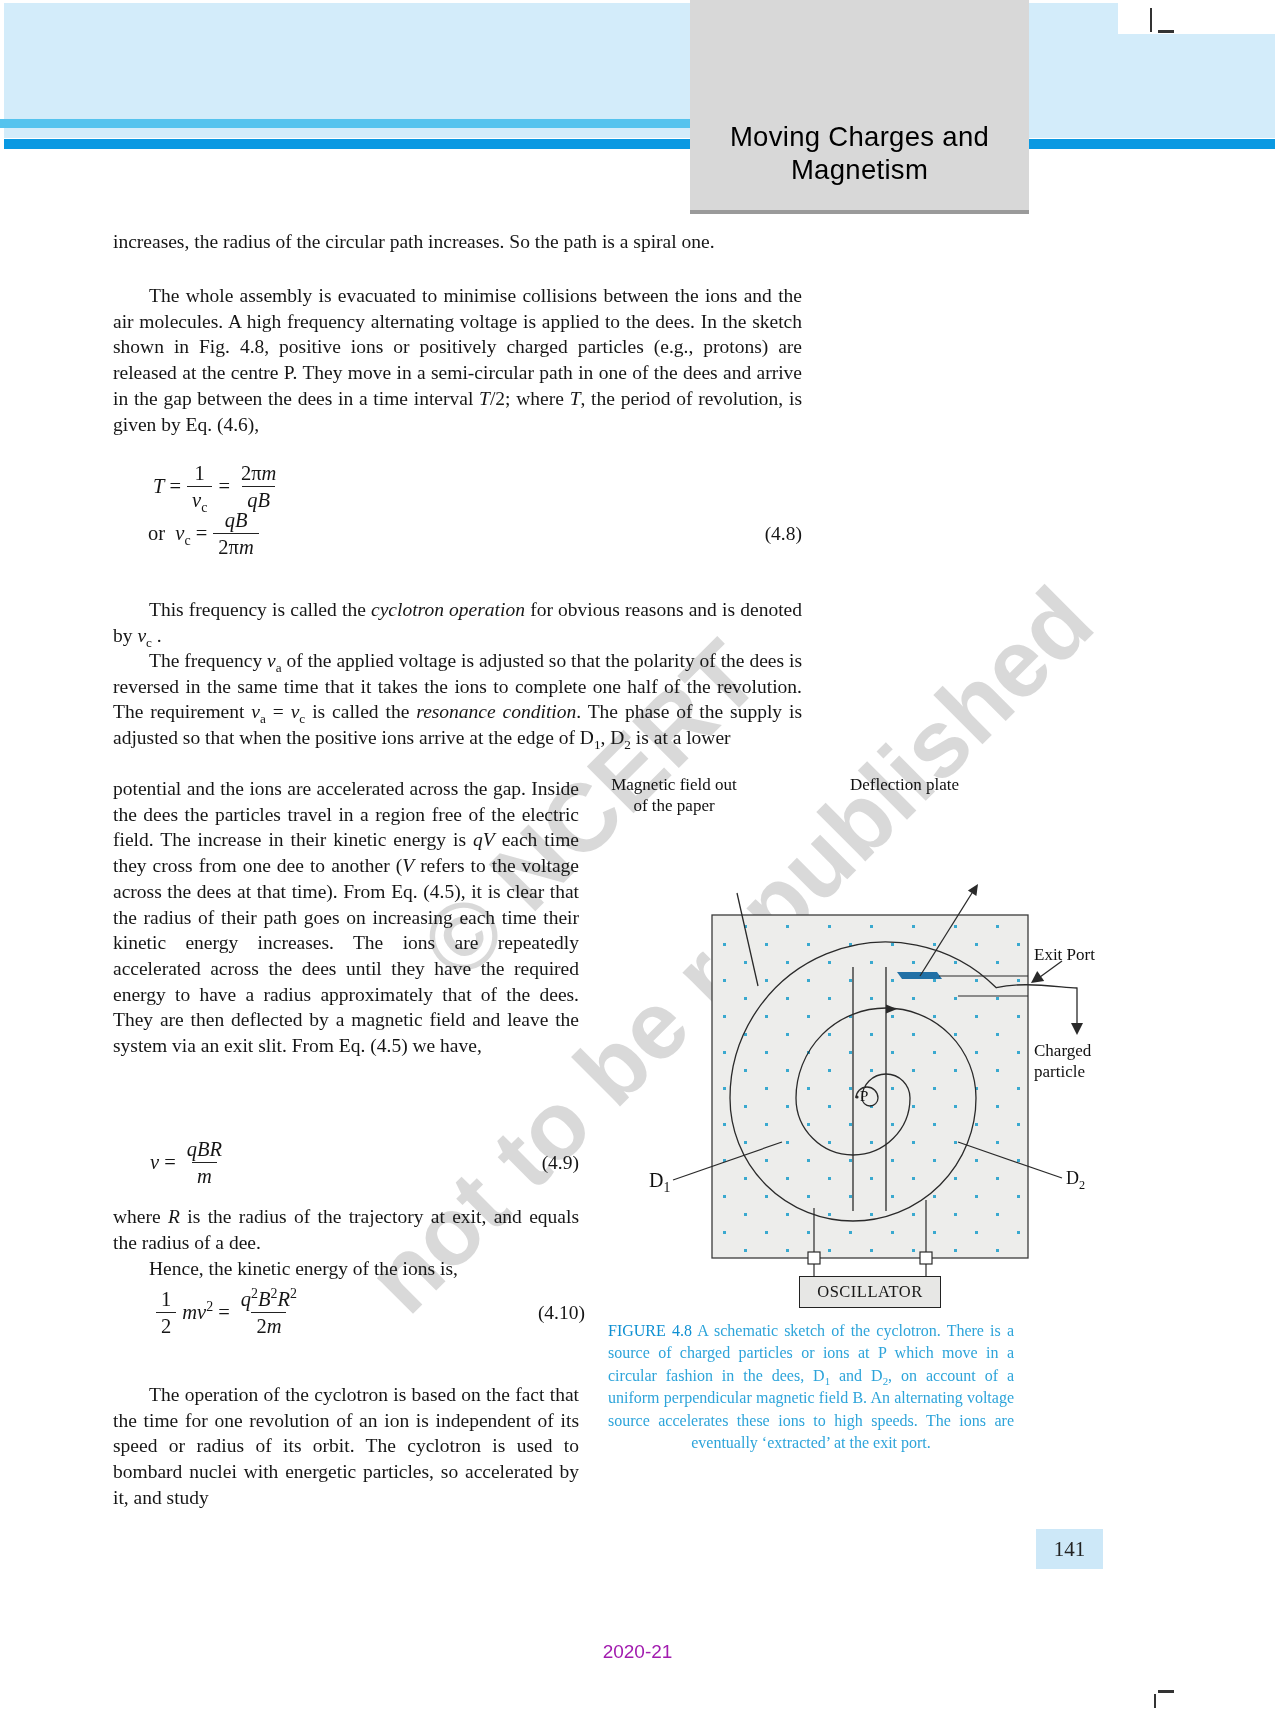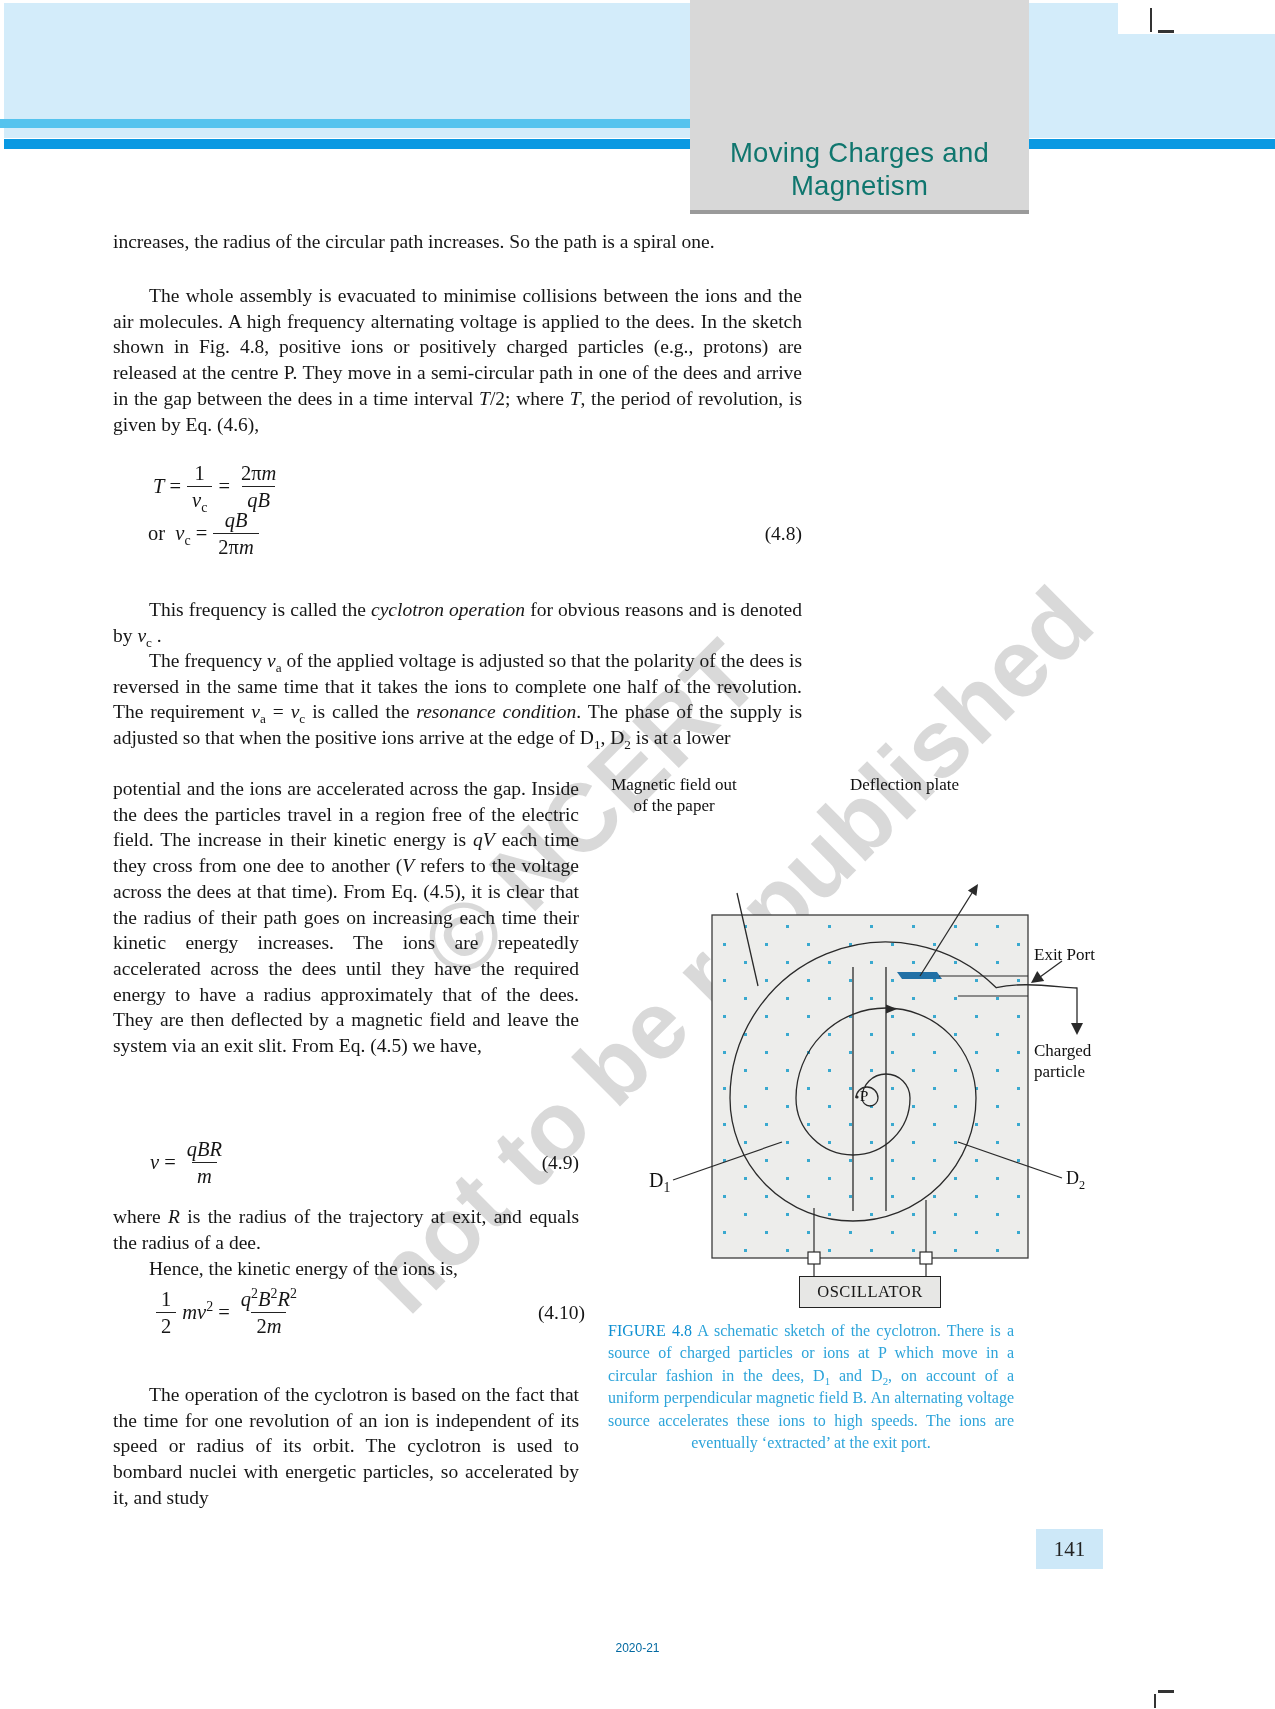--- a/index.html
+++ b/index.html
@@ -11,22 +11,22 @@
   html,body{margin:0;padding:0;background:#fff;}
   .page{position:relative;width:1275px;height:1709px;background:#fff;overflow:hidden;
         font-family:"Liberation Serif",serif;color:var(--ink);}
   
   .band{position:absolute;left:4px;top:3px;width:1271px;height:135px;background:var(--band_light);}
   .stripe-sky{position:absolute;left:0;top:119px;width:1029px;height:9px;background:var(--stripe_sky);}
   .stripe-dark{position:absolute;left:4px;top:139px;width:1271px;height:10px;background:var(--stripe_dark);}
   .corner-notch{position:absolute;left:1118px;top:0;width:157px;height:34px;background:#fff;}
   .title-box{position:absolute;left:690px;top:0;width:339px;height:214px;background:var(--title_box);
              border-bottom:4px solid #9a9a9a;display:flex;flex-direction:column;justify-content:flex-end;
-             align-items:center;padding-bottom:8px;box-sizing:border-box;
-             font-family:"Liberation Sans",sans-serif;font-size:27.5px;line-height:33px;color:#0f766e;letter-spacing:.3px;}
+             align-items:center;padding-bottom:24px;box-sizing:border-box;
+             font-family:"Liberation Sans",sans-serif;font-size:27.5px;line-height:33px;color:#000000;letter-spacing:.3px;}
   .mark{position:absolute;background:#333;}
   
   .watermark{position:absolute;left:110px;top:580px;width:1100px;height:600px;display:flex;
              flex-direction:column;justify-content:center;align-items:center;gap:88px;
              transform:rotate(-45deg);font-family:"Liberation Sans",sans-serif;font-size:96px;
              font-weight:bold;color:rgba(155,155,155,.38);white-space:nowrap;}
   
   .bt{position:absolute;left:113px;font-size:19.5px;line-height:25.7px;text-align:justify;margin:0;}
   .wide{width:689px;} .narrow{width:466px;}
   .ind{text-indent:36px;}
@@ -42,21 +42,21 @@
   .fig-label{position:absolute;font-size:17px;line-height:21px;color:#111;}
   .osc-box{position:absolute;left:799px;top:1276px;width:142px;height:32px;border:1.5px solid #222;
            background:#e7e7e5;display:flex;align-items:center;justify-content:center;
            font-size:16.5px;letter-spacing:.5px;box-sizing:border-box;}
   .caption{position:absolute;left:608px;top:1320px;width:406px;font-size:16px;line-height:22.4px;
            color:var(--caption);text-align:justify;text-align-last:center;}
   .caption .cap-title{font-weight:normal;color:var(--caption_title);}
   .pagenum{position:absolute;left:1036px;top:1529px;width:67px;height:40px;background:var(--page_num_bg);
            display:flex;align-items:center;justify-content:center;font-size:21px;color:#222;}
   .footer{position:absolute;left:0;top:1641px;width:1275px;text-align:center;
-          font-family:"Liberation Sans",sans-serif;font-size:12px;color:#0369a1;}
+          font-family:"Liberation Sans",sans-serif;font-size:19px;color:#a21caf;}
 </style>
 </head>
 <body>
 
 <div class="page">
 
   <div class="band"></div>
   <div class="stripe-sky"></div>
   <div class="stripe-dark"></div>
   <div class="corner-notch"></div>

